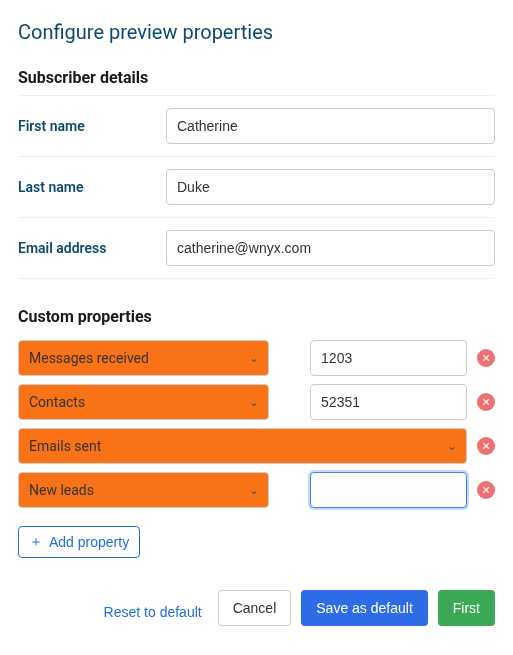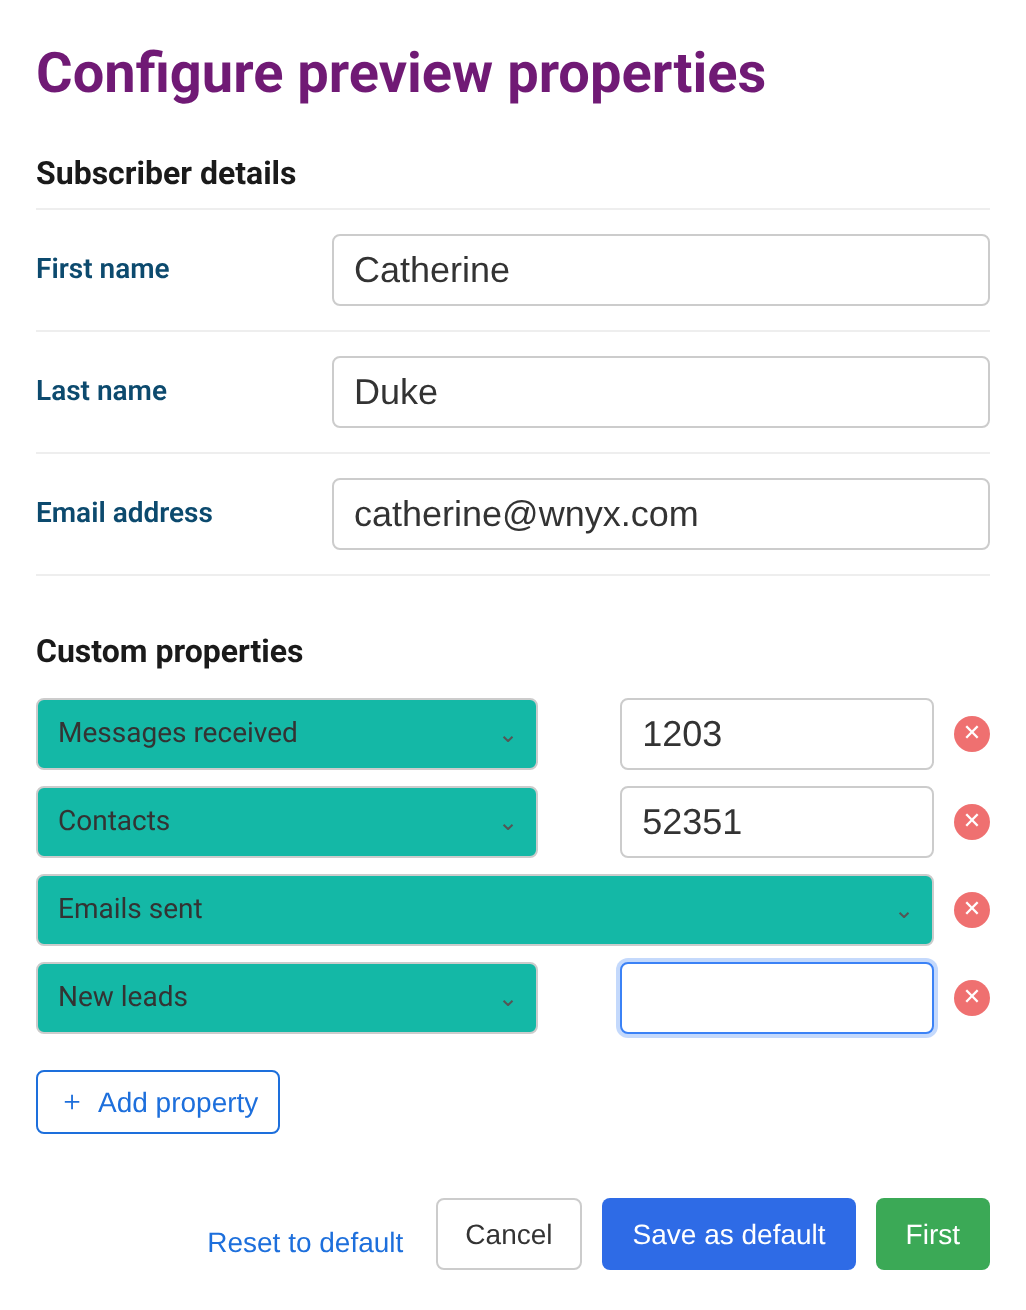--- a/index.html
+++ b/index.html
@@ -5,24 +5,24 @@
   * { box-sizing: border-box; }
   body {
     margin: 0;
     font-family: -apple-system, BlinkMacSystemFont, "Segoe UI", Roboto, Helvetica, Arial, sans-serif;
     background: #fff;
     color: #111;
     width: 513px;
     padding: 20px 18px;
   }
   h1 {
-    font-size: 28px;
-    font-weight: 700;
+    font-size: 20px;
+    font-weight: 400;
     margin: 0 0 24px 0;
-    color: #701a75;
+    color: #0c4a6e;
   }
   h2 {
     font-size: 16px;
     font-weight: 700;
     margin: 12px 0 8px 0;
     color: #1a1a1a;
   }
   .section2 { margin-top: 28px; }
   .field-row {
     display: flex;
@@ -37,21 +37,21 @@
     font-weight: 600;
     color: #0c4a6e;
   }
   .field-input {
     flex: 1;
   }
   input[type=text] {
     width: 100%;
     height: 36px;
     padding: 6px 10px;
-    font-size: 18px;
+    font-size: 14px;
     color: #333;
     border: 1px solid #ccc;
     border-radius: 4px;
     background: #fff;
     outline: none;
   }
   .custom-list { margin-top: 14px; }
   .prop-row {
     display: flex;
     align-items: center;
@@ -63,21 +63,21 @@
     position: relative;
   }
   .select-box {
     width: 100%;
     height: 36px;
     padding: 6px 28px 6px 10px;
     font-size: 14px;
     color: #333;
     border: 1px solid #ccc;
     border-radius: 4px;
-    background: #14b8a6;
+    background: #f97316;
     cursor: pointer;
     display: flex;
     align-items: center;
   }
   .chevron {
     position: absolute;
     right: 10px;
     top: 50%;
     transform: translateY(-50%);
     pointer-events: none;

